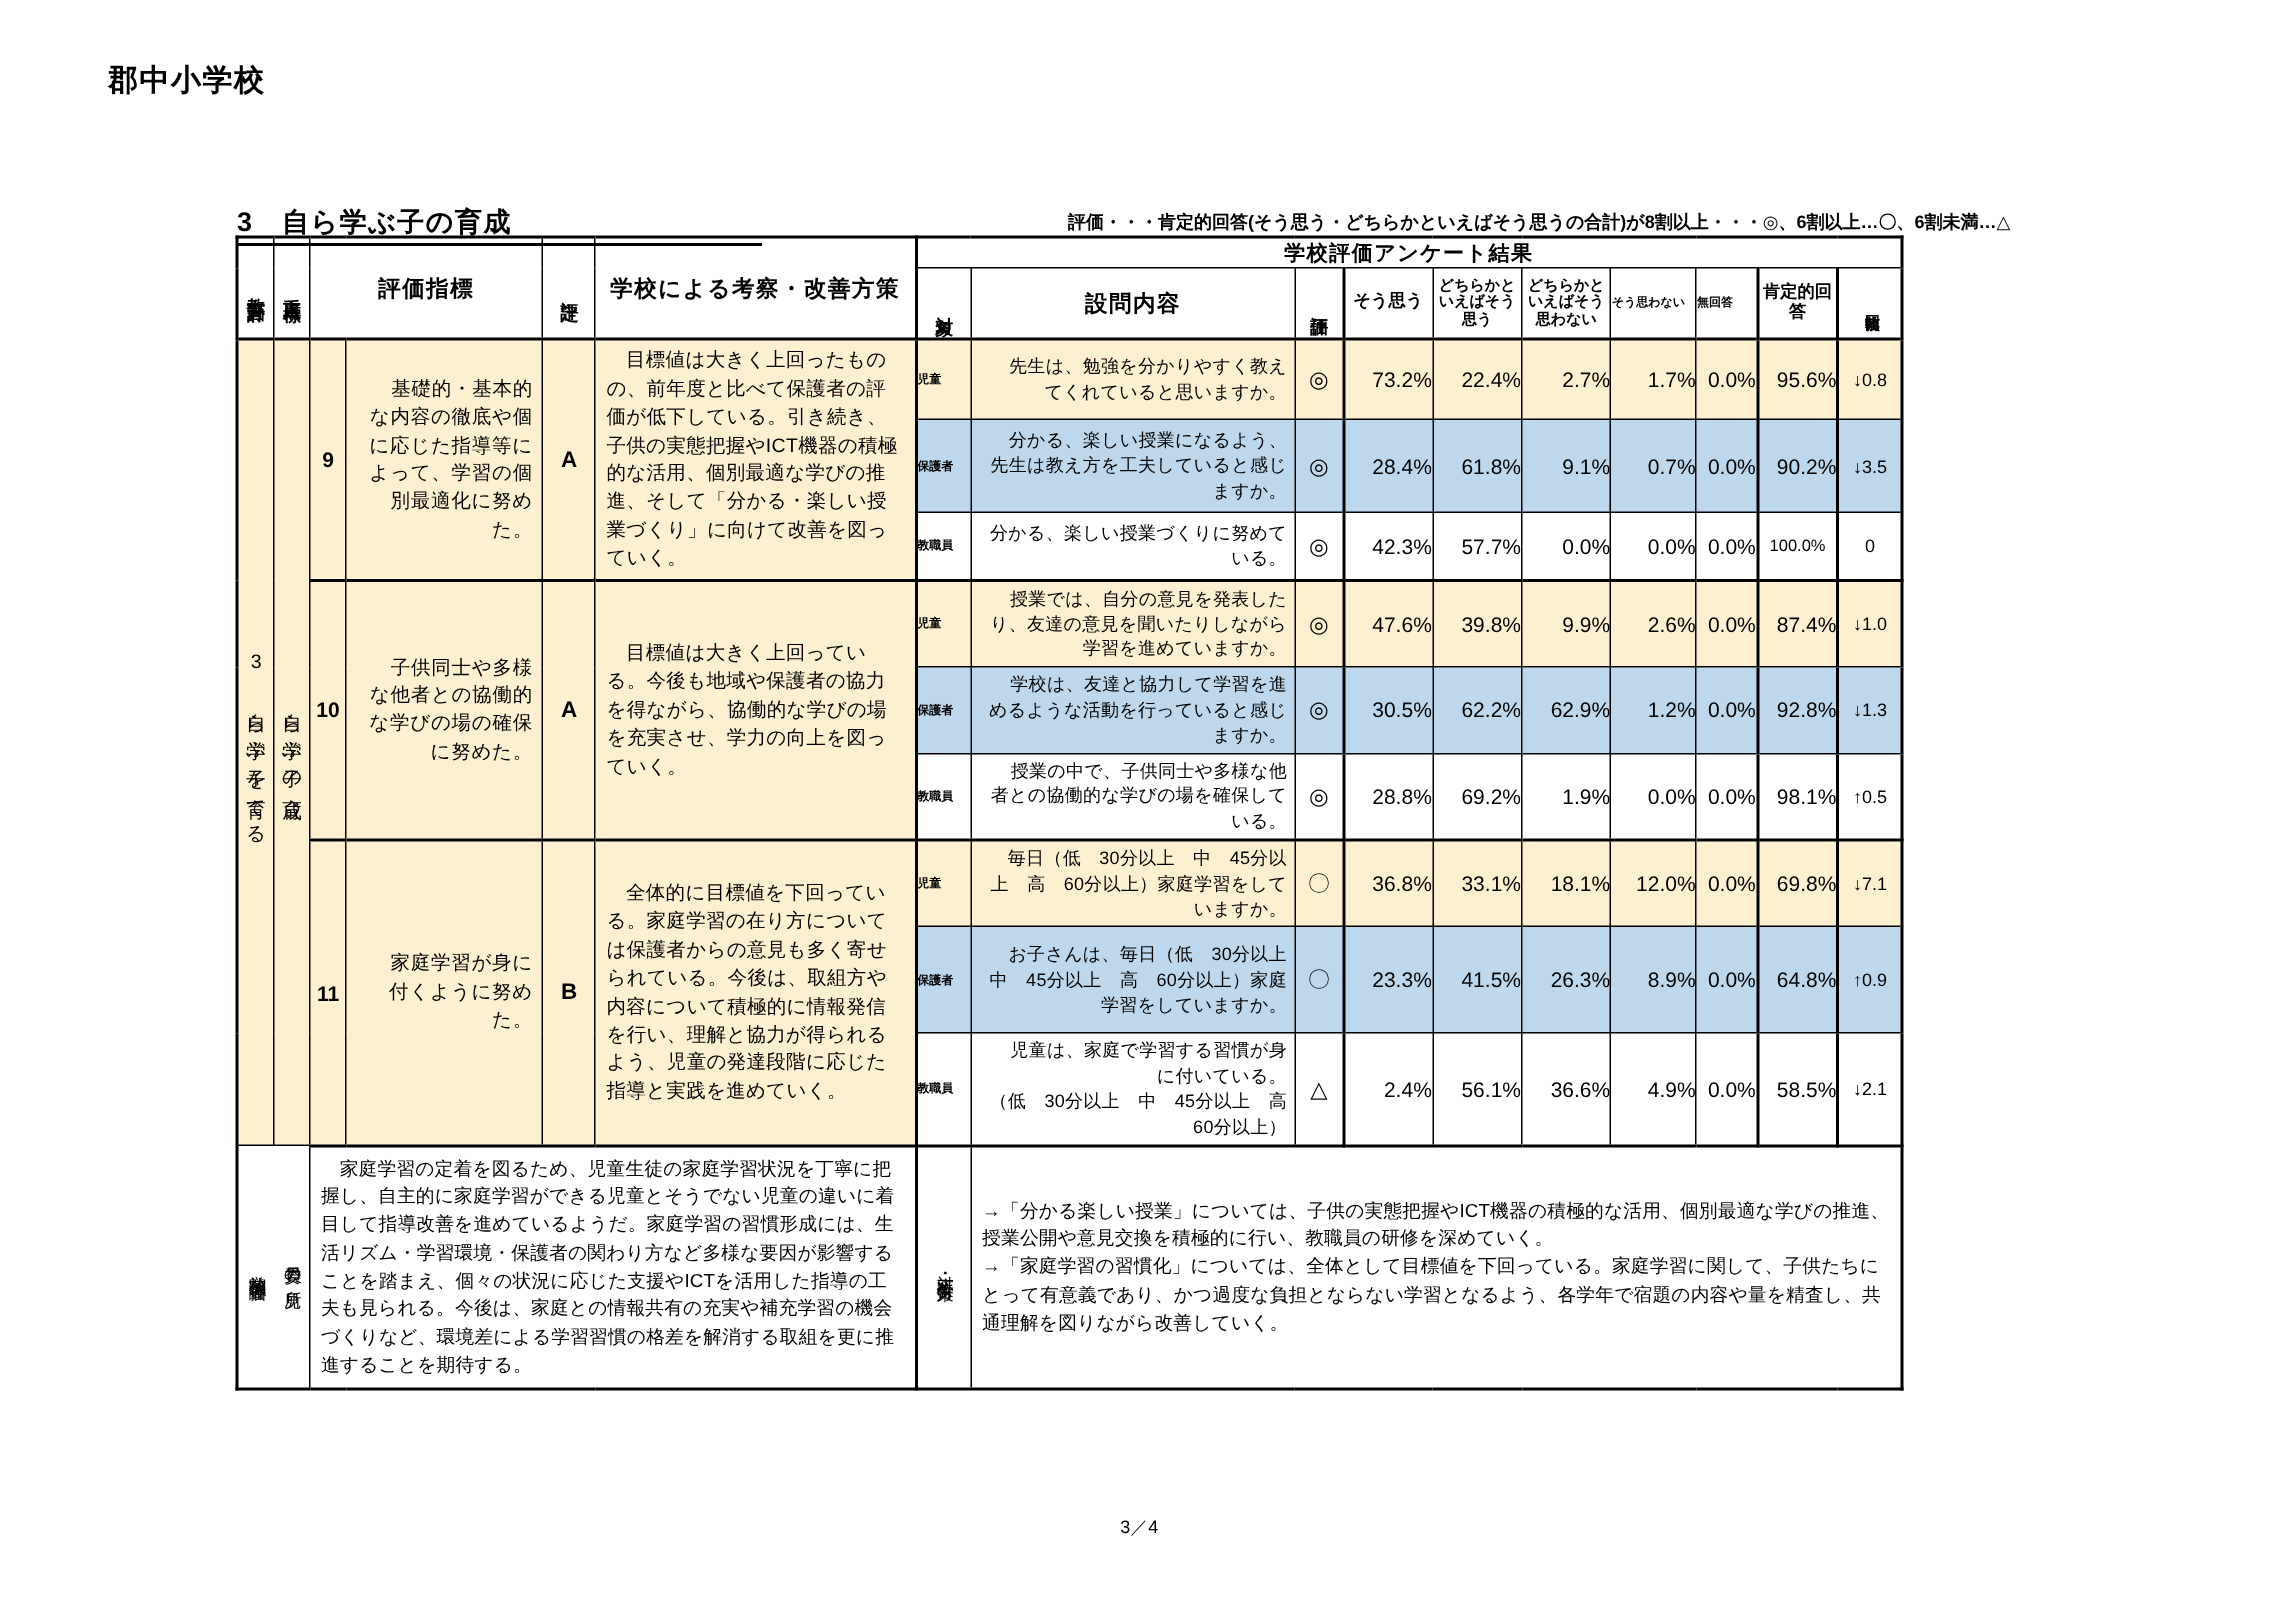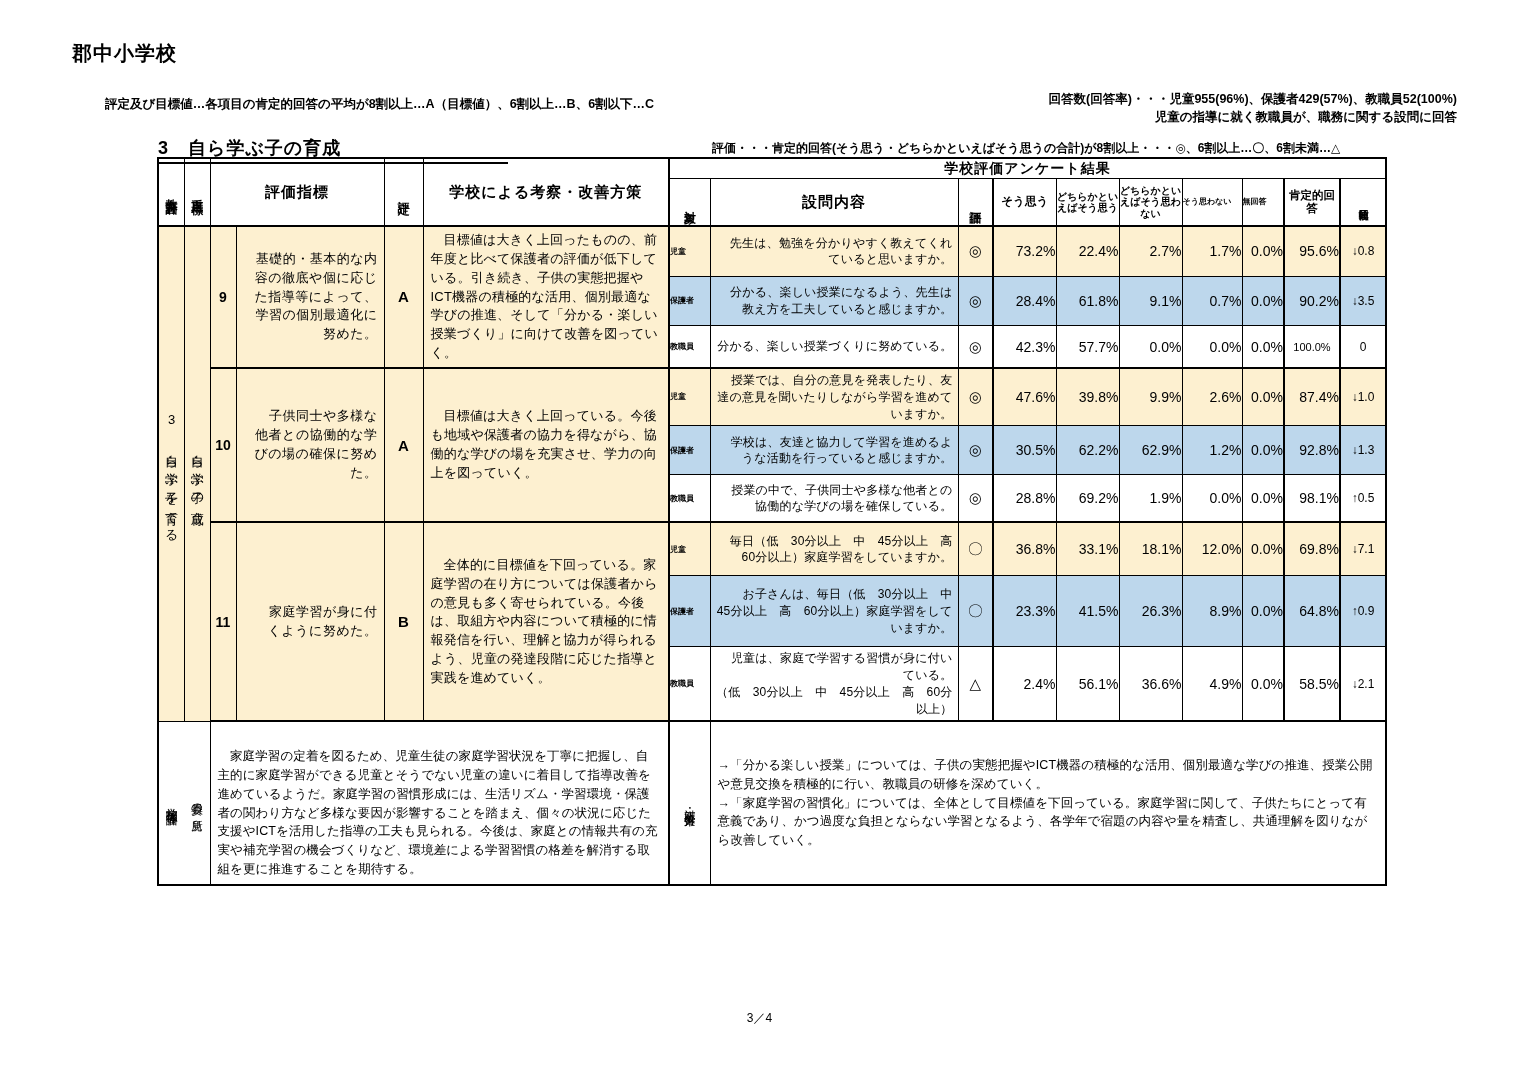--- a/index.html
+++ b/index.html
@@ -4,21 +4,21 @@
 <style>
   html,body{margin:0;padding:0;}
   body{
     width:1519px;height:1080px;
     background:#ffffff;
     font-family:"Liberation Sans","DejaVu Sans",sans-serif;
     color:#000;
     overflow:hidden;
     position:relative;
   }
-  .page{position:relative;width:1519px;height:1080px;}
+  .page{position:relative;width:1269px;height:1080px;}
 
   
   .school-name{
     position:absolute;left:72px;top:40px;
     font-size:20px;font-weight:bold;letter-spacing:1px;
   }
   .doc-title{
     position:absolute;left:0;top:40px;width:1519px;
     text-align:center;font-size:21px;font-weight:bold;letter-spacing:1px;
   }
@@ -104,44 +104,39 @@
   .pct{text-align:right;font-size:14px;font-weight:500;}
   .pct-sm{text-align:center;font-size:11px;}
   .cmp{text-align:center;font-size:12px;}
 
   .row-child{background:#FDF0D0;}
   .row-parent{background:#BDD7EC;}
   .row-staff{background:#ffffff;}
 
   .comment{
     font-size:12.5px;line-height:1.5;text-align:left;
-    padding:5px 7px;vertical-align:top;text-indent:1em;letter-spacing:0.1px;margin-top:20px;
+    padding:5px 7px;vertical-align:top;text-indent:1em;letter-spacing:0.1px;
   }
   .policy{
     font-size:12.5px;line-height:1.5;text-align:left;
     padding:5px 7px;vertical-align:top;letter-spacing:0.1px;
   }
   .policy p{margin:0;}
 
   .pagenum{
     position:absolute;left:0;top:1010px;width:1519px;text-align:center;
     font-size:12px;
   }
 </style>
 </head>
 <body>
 
 <div class="page">
 
   <div class="school-name">郡中小学校</div>
-  <div class="rating-legend">評定及び目標値…各項目の肯定的回答の平均が8割以上…A（目標値）、6割以上…B、6割以下…C</div>
-  <div class="response-counts">
-    <div>回答数(回答率)・・・児童955(96%)、保護者429(57%)、教職員52(100%)</div>
-    <div>児童の指導に就く教職員が、職務に関する設問に回答</div>
-  </div>
   <div class="section-title">3　自ら学ぶ子の育成</div>
   <div class="section-rule"></div>
   <div class="eval-legend">評価・・・肯定的回答(そう思う・どちらかといえばそう思うの合計)が8割以上・・・◎、6割以上…〇、6割未満…△</div>
 
   <table class="main">
     <colgroup>
       <col style="width:26px">
       <col style="width:26px">
       <col style="width:26px">
       <col style="width:148px">

